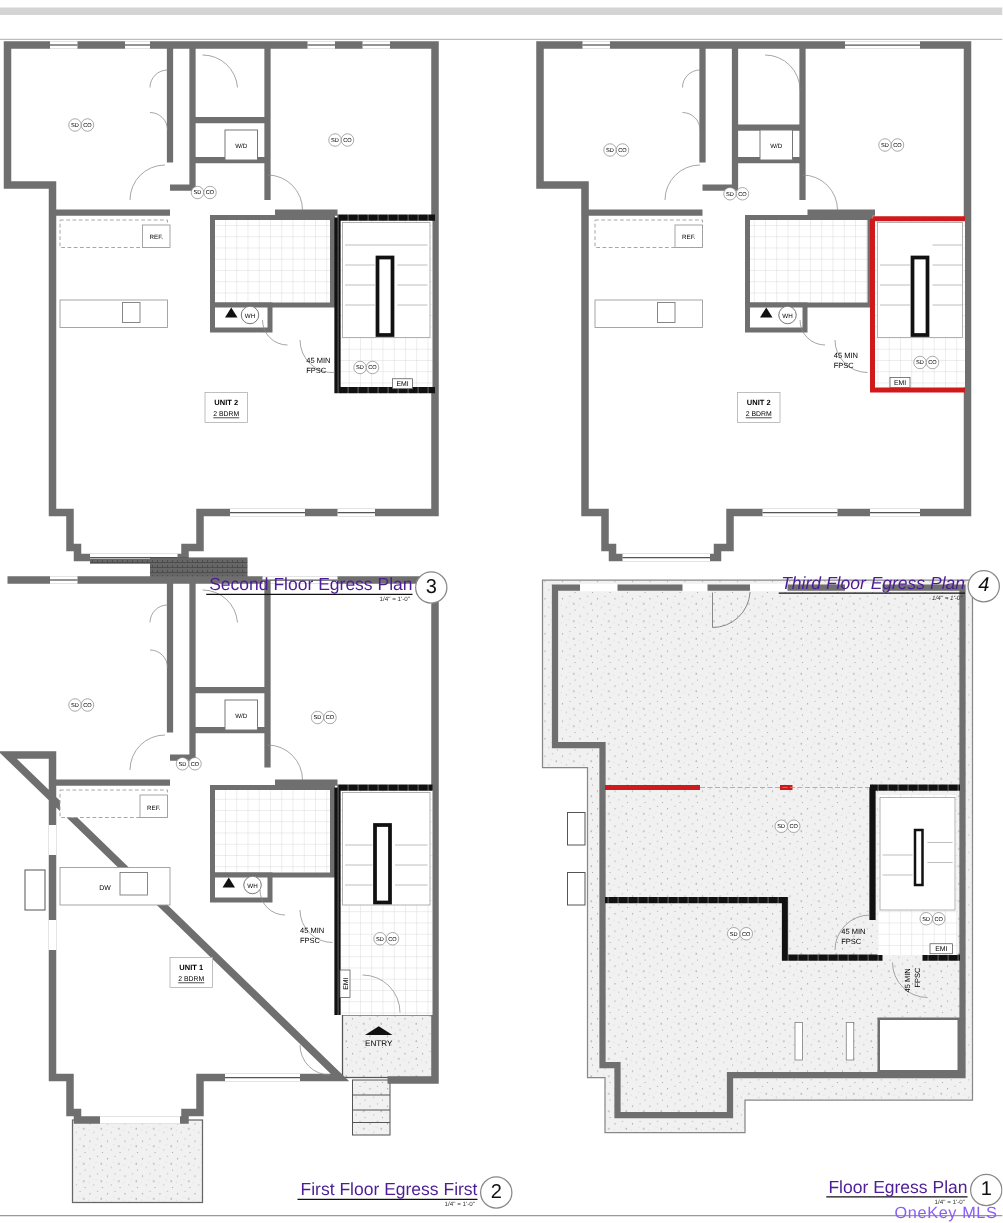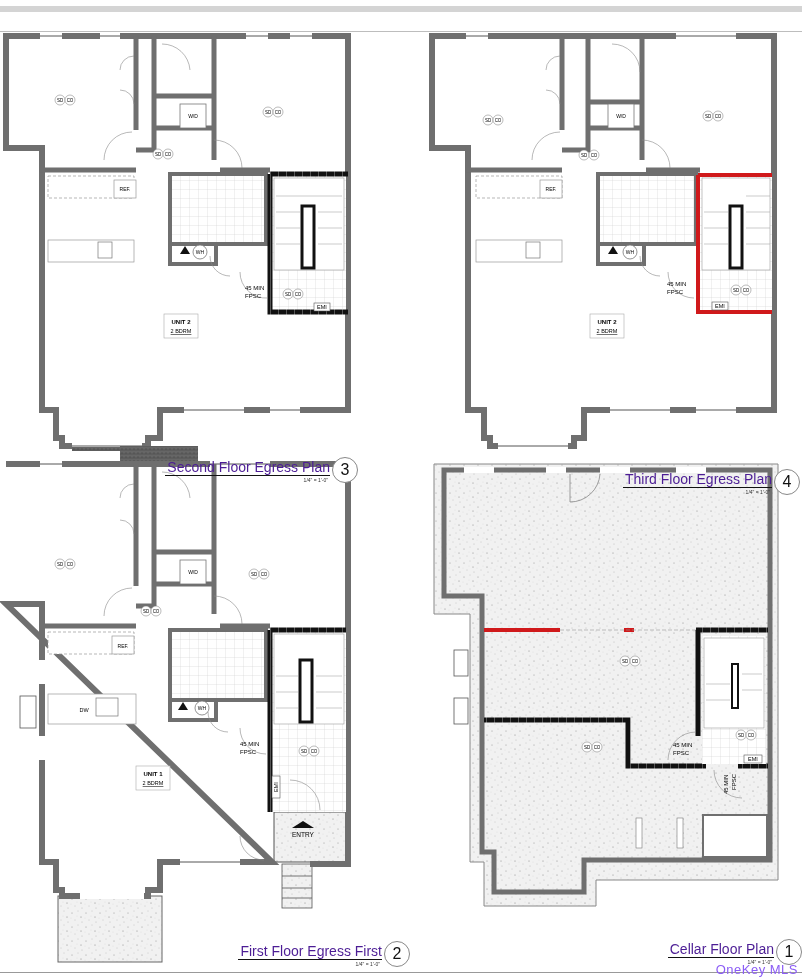--- a/index.html
+++ b/index.html
@@ -379,30 +379,30 @@
     <text x="728" y="794" font-size="6" class="lbl" transform="rotate(-90 728 794)">45 MIN</text>
     <text x="736" y="790" font-size="6" class="lbl" transform="rotate(-90 736 790)">FPSC</text>
   </g>
 </svg>
 
 <div class="title-block" style="left:180px; top:455px; width:178px;">
   <span class="title-text">Second Floor Egress Plan</span>
   <span class="scale-text">1/4" = 1'-0"</span>
   <span class="num-circle">3</span>
 </div>
-<div class="title-block" style="left:600px; top:467px; width:200px;">
+<div class="title-block" style="left:600px; top:454px; width:200px;font-style:italic;">
   <span class="title-text">Third Floor Egress Plan</span>
   <span class="scale-text">1/4" = 1'-0"</span>
   <span class="num-circle">4</span>
 </div>
 <div class="title-block" style="left:220px; top:939px; width:190px;">
   <span class="title-text">First Floor Egress First</span>
   <span class="scale-text">1/4" = 1'-0"</span>
   <span class="num-circle">2</span>
 </div>
 <div class="title-block" style="left:640px; top:937px; width:162px;">
-  <span class="title-text">Cellar Floor Plan</span>
+  <span class="title-text">Floor Egress Plan</span>
   <span class="scale-text">1/4" = 1'-0"</span>
   <span class="num-circle">1</span>
 </div>
 
 <div class="botline"></div>
 <div class="watermark">OneKey MLS</div>
 
 </body></html>

